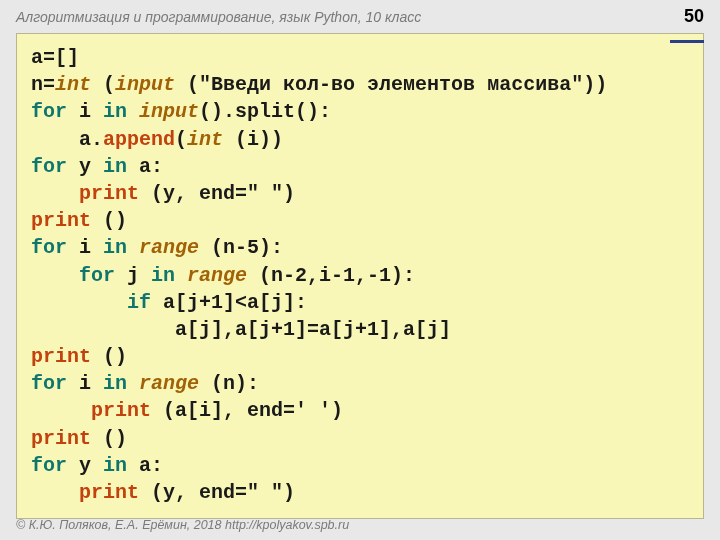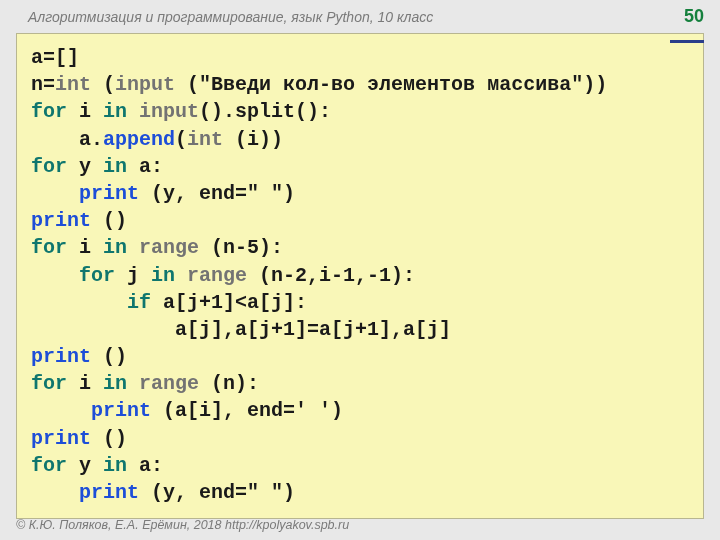--- a/index.html
+++ b/index.html
@@ -5,34 +5,34 @@
   * { margin: 0; padding: 0; box-sizing: border-box; }
   body {
     width: 720px;
     height: 540px;
     background: #e8e8e8;
     font-family: Arial, sans-serif;
     overflow: hidden;
     position: relative;
   }
   .header {
-    padding: 6px 16px 4px 28px;
+    padding: 6px 16px 4px 16px;
     display: flex;
     justify-content: space-between;
     align-items: center;
     color: #7a7a7a;
   }
   .header-title {
     font-style: italic;
     font-size: 14px;
   }
   .page-number {
     font-size: 18px;
     font-weight: bold;
-    color: #15803d;
+    color: #000000;
   }
   .accent-line {
     position: absolute;
     top: 40px;
     right: 16px;
     width: 34px;
     height: 3px;
     background: #2a3e8a;
   }
   .code-block {
@@ -41,22 +41,22 @@
     border: 1px solid #b8b690;
     padding: 10px 14px 12px 14px;
     font-family: "Courier New", monospace;
     font-size: 20px;
     line-height: 1.36;
     font-weight: bold;
     white-space: pre;
     color: #1a1a1a;
   }
   .kw   { color: #0f766e; }  
-  .fn   { color: #1d4ed8; }  
-  .bi   { color: #737373; }  
+  .fn   { color: #c2410c; }  
+  .bi   { color: #a16207; font-style: italic; }  
   .s    { color: #1a1a1a; }
   .footer {
     position: absolute;
     left: 16px;
     bottom: 8px;
     font-size: 12.5px;
     color: #7a7a7a;
   }
   .footer .copy { font-style: italic; text-align: right; }
   .footer .url { font-style: italic; }

